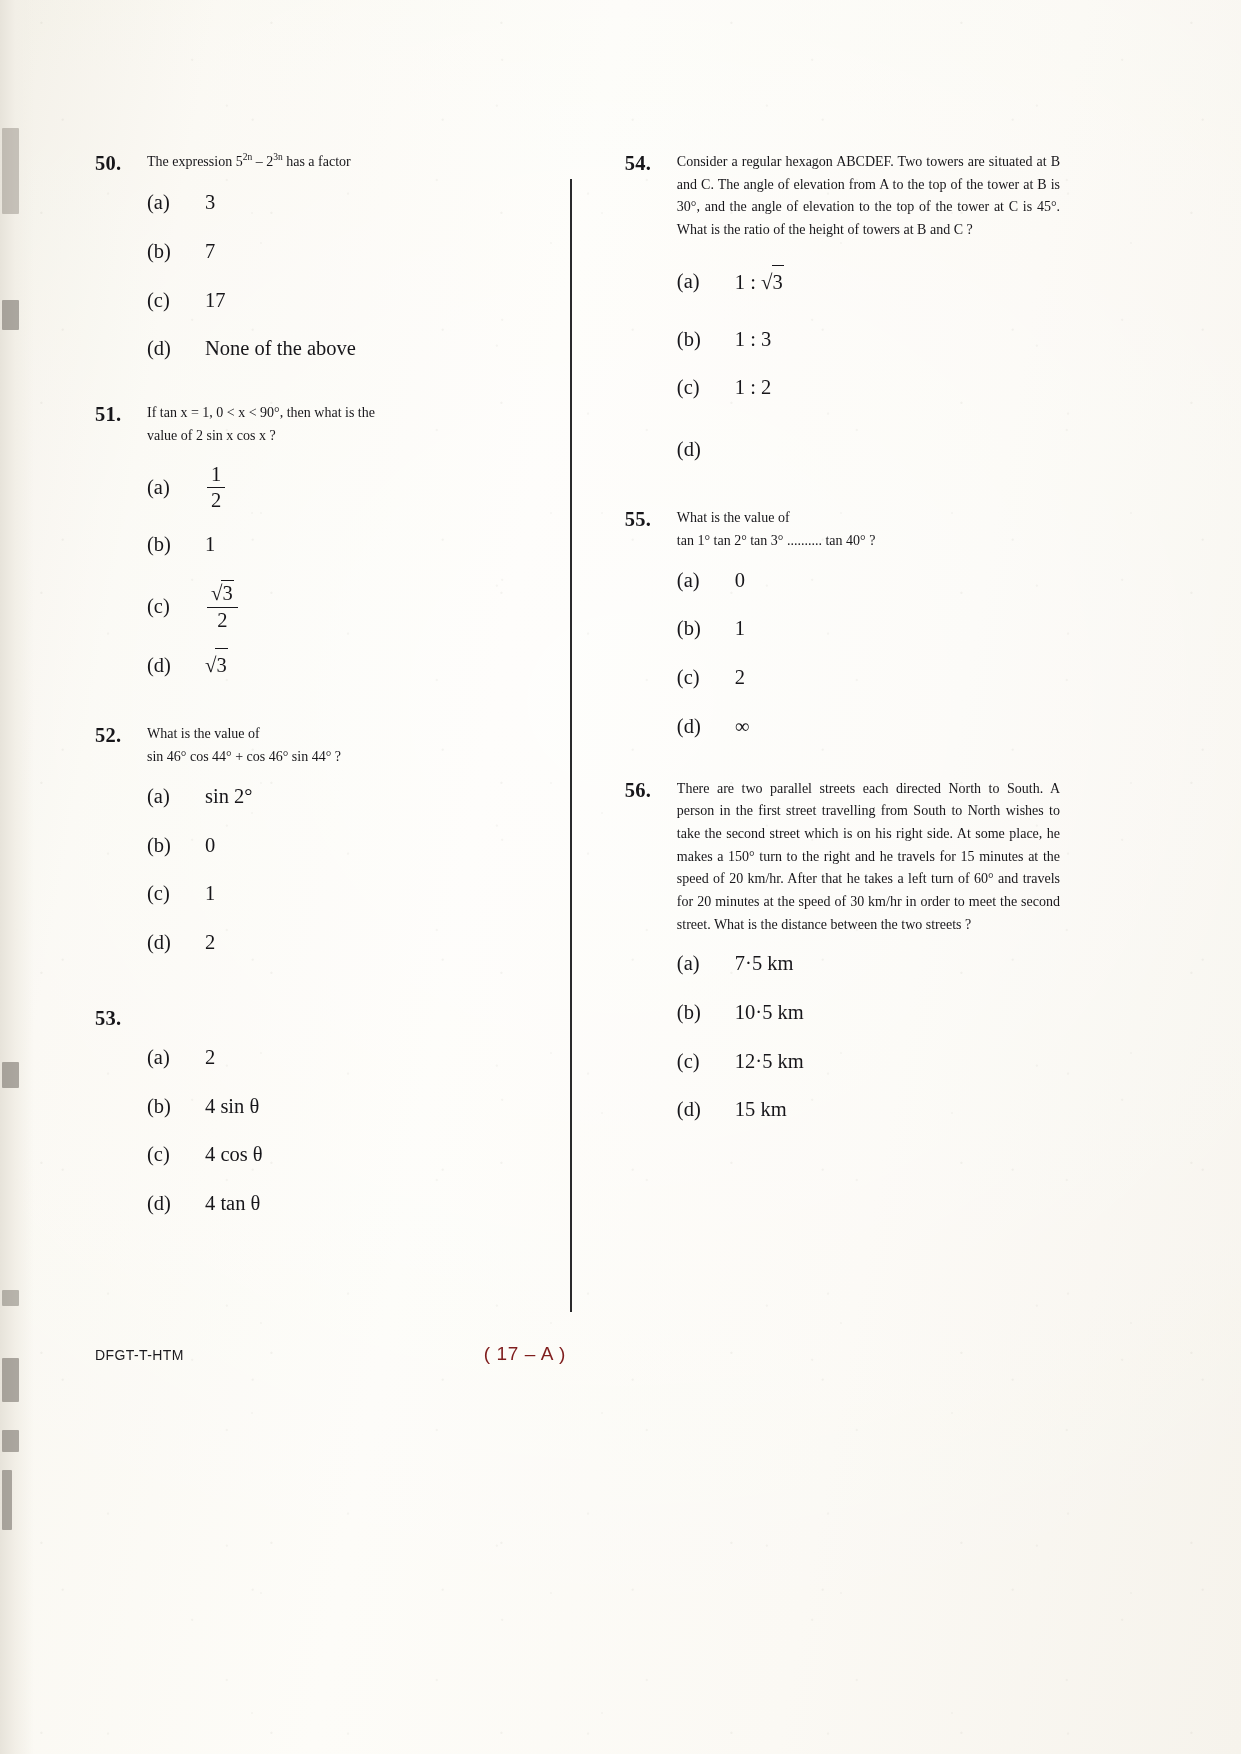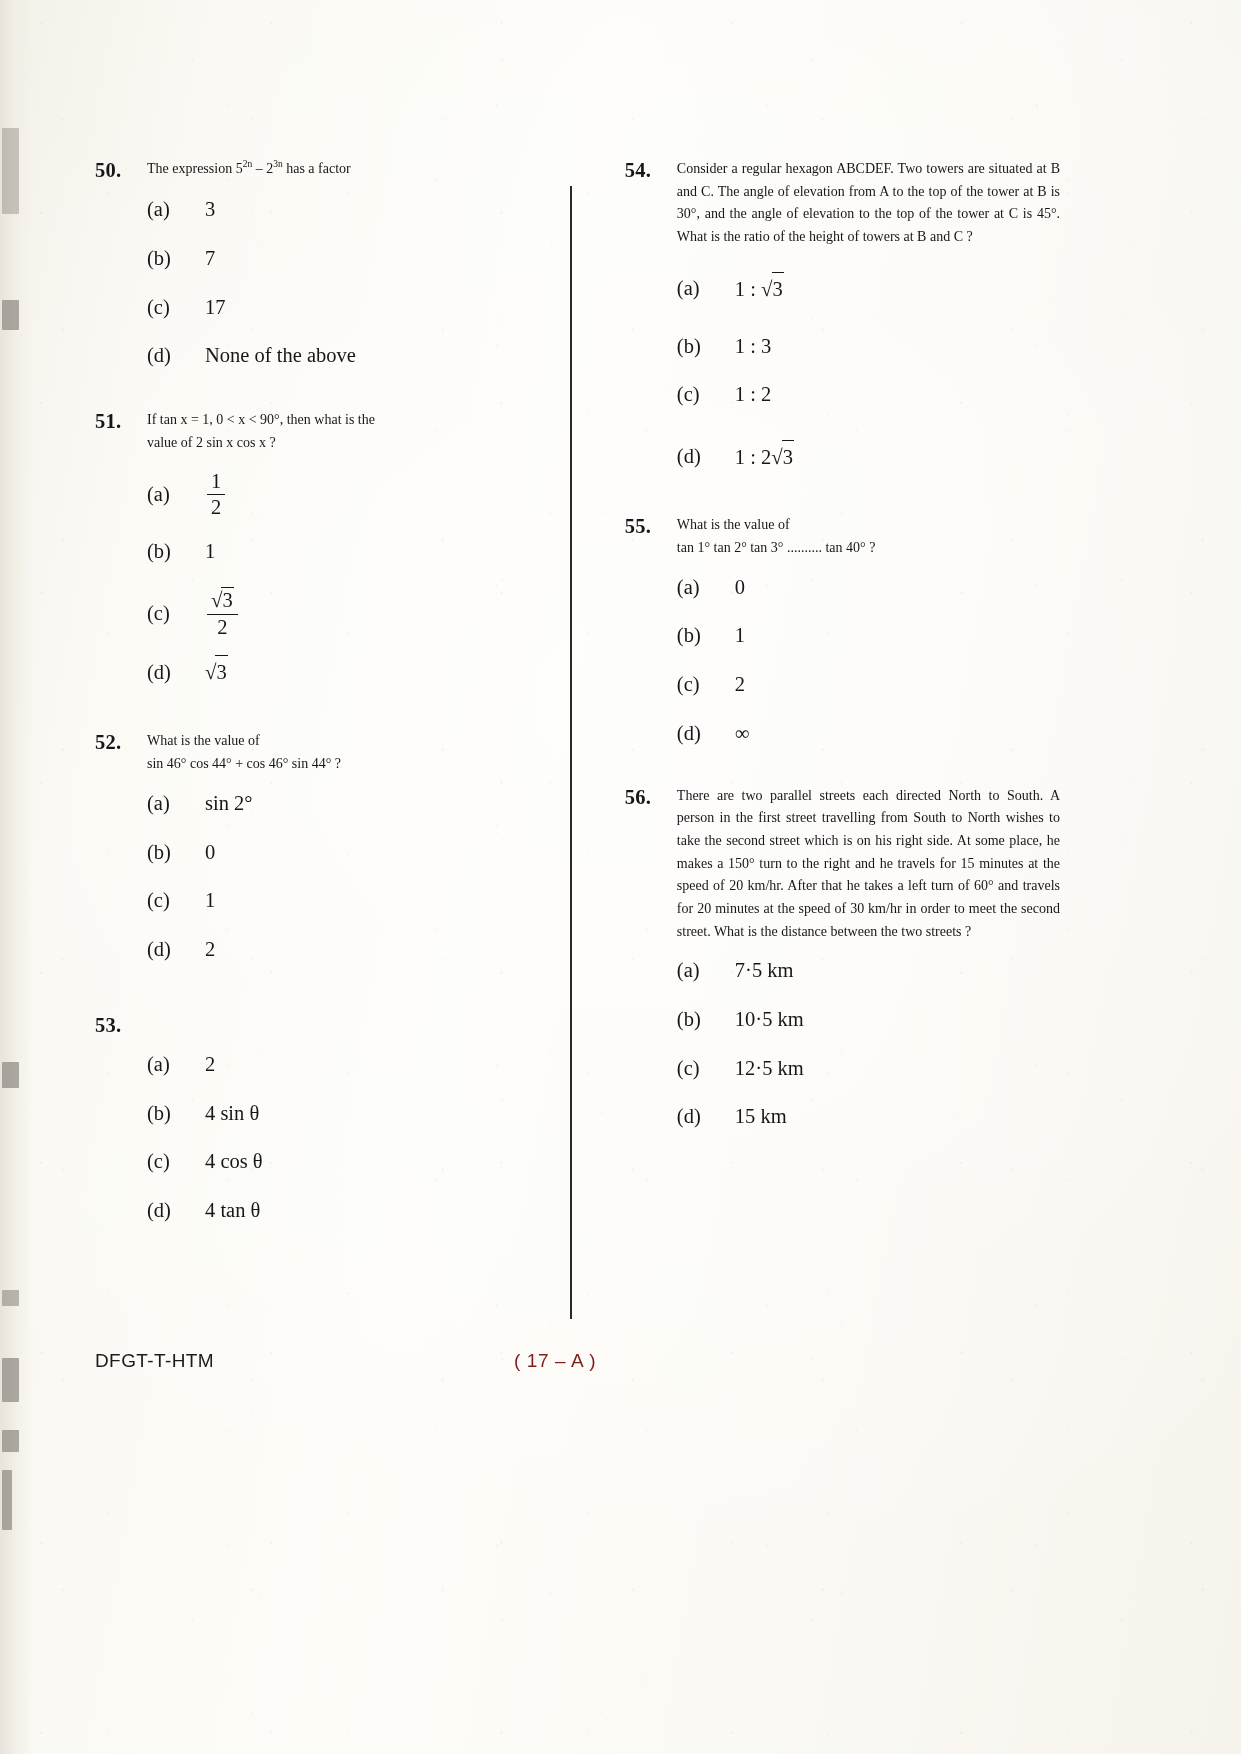--- a/index.html
+++ b/index.html
@@ -64,21 +64,21 @@
   .edge-m2     { top: 1062px; height: 26px; }
   .edge-m3     { top: 1290px; height: 16px; opacity:.45;}
   .edge-m4     { top: 1358px; height: 44px; }
   .edge-m5     { top: 1430px; height: 22px; }
   .edge-m6     { top: 1470px; height: 60px; width:10px; }
 
   
   .sheet {
     position: absolute;
     left: 95px;
-    top: 158px;
+    top: 151px;
     width: 965px;
     height: 1250px;
     color: #17161a;
   }
 
   .columns {
     position: relative;
     display: flex;
     width: 100%;
     height: 1165px;
@@ -167,21 +167,21 @@
   .footer {
     position: absolute;
     left: 0;
     top: 1192px;
     width: 965px;
     display: flex;
     align-items: baseline;
   }
   .paper-code {
     font-family: "Liberation Sans", sans-serif;
-    font-size: 19px;
+    font-size: 14px;
     letter-spacing: .4px;
     color: #1b1a1e;
   }
   .page-no {
     font-family: "Liberation Sans", sans-serif;
     font-size: 19px;
     letter-spacing: .6px;
     margin-left: 300px;
     color: #7f1d1d;
   }
@@ -346,21 +346,20 @@
           <div class="opt">
             <span class="opt-letter">(b)</span>
             <span class="opt-val">1 : 3</span>
           </div>
           <div class="opt">
             <span class="opt-letter">(c)</span>
             <span class="opt-val">1 : 2</span>
           </div>
           <div class="opt tall">
             <span class="opt-letter">(d)</span>
-            <span class="opt-val"><span>1 : 2</span><span class="sqrt"><span class="rad">√</span><span class="bar">3</span></span></span>
           </div>
         </div>
       </div>
 
       <div class="q" style="margin-top:30px;">
         <div class="q-head">
           <div class="q-num">55.</div>
           <div class="q-text nojust">
             <span>What is the value of</span><br>
             <span>tan 1° tan 2° tan 3° .......... tan 40° ?</span>

